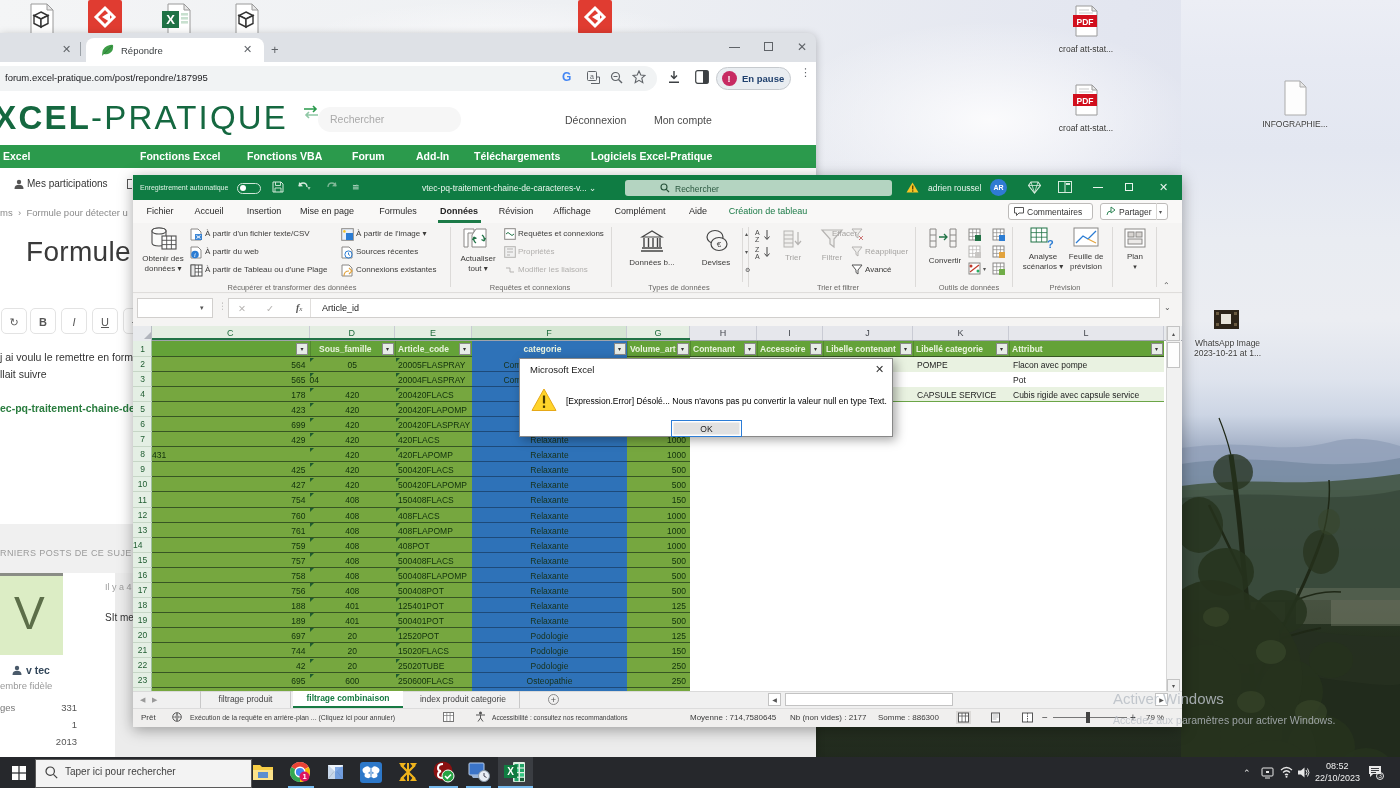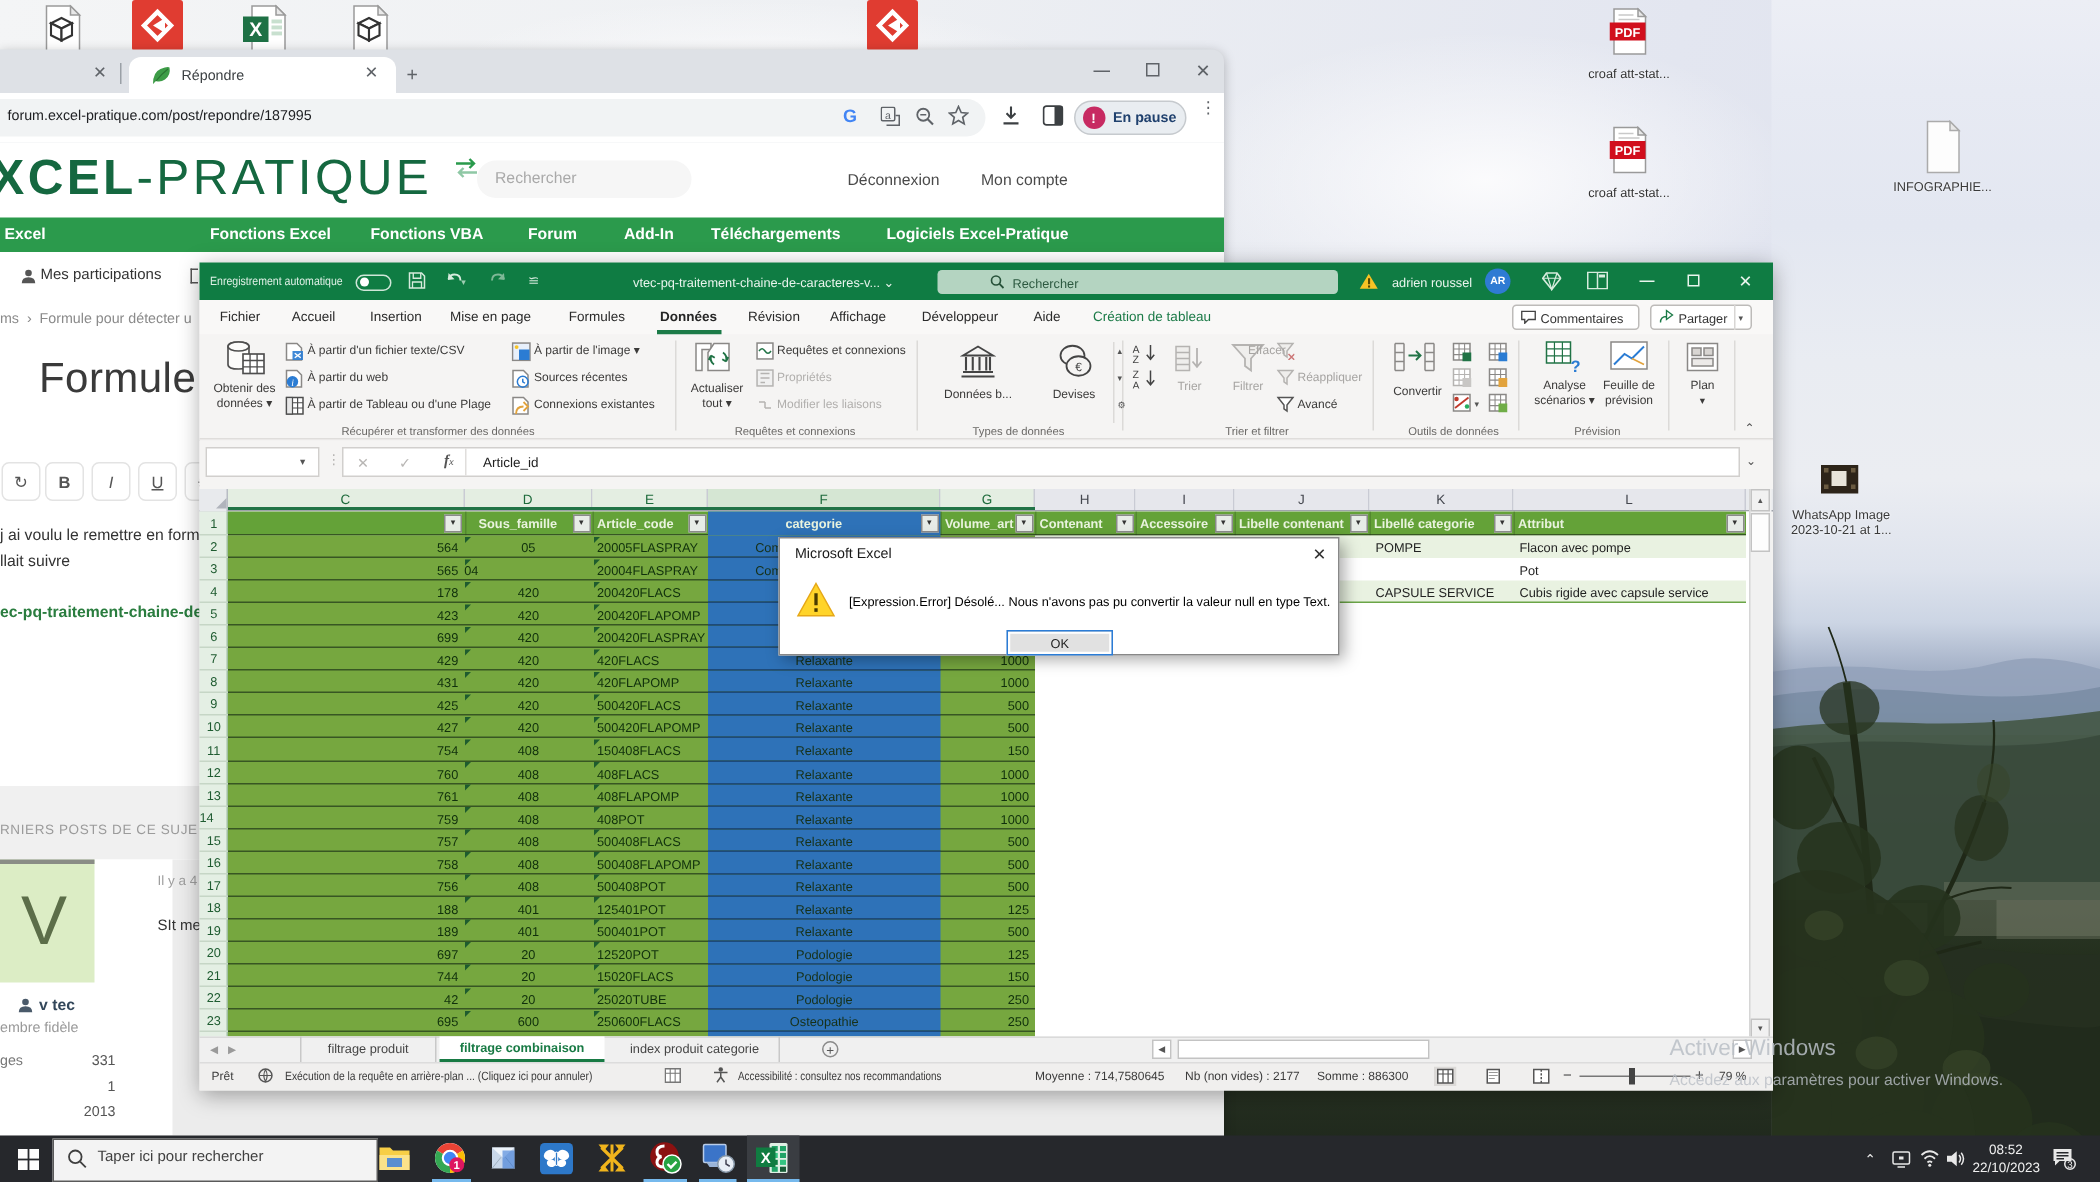--- a/index.html
+++ b/index.html
@@ -285,21 +285,21 @@
 <div class="tx" style="left:1159px;top:181px;font-size:11px;color:#eaf5ee">✕</div>
 <div class="a" style="left:133px;top:200px;width:1049px;height:23px;background:#f9f8f7"></div>
 <div class="tx" style="left:160px;top:206px;transform:translateX(-50%);font-size:9px;color:#2a2a2a;font-weight:normal">Fichier</div>
 <div class="tx" style="left:209px;top:206px;transform:translateX(-50%);font-size:9px;color:#2a2a2a;font-weight:normal">Accueil</div>
 <div class="tx" style="left:264px;top:206px;transform:translateX(-50%);font-size:9px;color:#2a2a2a;font-weight:normal">Insertion</div>
 <div class="tx" style="left:327px;top:206px;transform:translateX(-50%);font-size:9px;color:#2a2a2a;font-weight:normal">Mise en page</div>
 <div class="tx" style="left:398px;top:206px;transform:translateX(-50%);font-size:9px;color:#2a2a2a;font-weight:normal">Formules</div>
 <div class="tx" style="left:459px;top:206px;transform:translateX(-50%);font-size:9px;color:#262626;font-weight:bold">Données</div>
 <div class="tx" style="left:516px;top:206px;transform:translateX(-50%);font-size:9px;color:#2a2a2a;font-weight:normal">Révision</div>
 <div class="tx" style="left:572px;top:206px;transform:translateX(-50%);font-size:9px;color:#2a2a2a;font-weight:normal">Affichage</div>
-<div class="tx" style="left:640px;top:206px;transform:translateX(-50%);font-size:9px;color:#2a2a2a;font-weight:normal">Développeur</div>
+<div class="tx" style="left:640px;top:206px;transform:translateX(-50%);font-size:9px;color:#2a2a2a;font-weight:normal">Complément</div>
 <div class="tx" style="left:698px;top:206px;transform:translateX(-50%);font-size:9px;color:#2a2a2a;font-weight:normal">Aide</div>
 <div class="tx" style="left:768px;top:206px;transform:translateX(-50%);font-size:9px;color:#1b7a47;font-weight:normal">Création de tableau</div>
 <div class="a" style="left:438px;top:220px;width:43px;height:2.5px;background:#1b7a47"></div>
 <div class="a" style="left:1008px;top:203px;width:85px;height:17px;background:#fff;border:1px solid #bdbbb9;border-radius:3px"></div>
 <svg class="a" style="left:1014px;top:207px" width="10" height="9" viewBox="0 0 10 9">
       <path d="M0.5 0.5 L9.5 0.5 L9.5 6 L5 6 L2.5 8.5 L2.5 6 L0.5 6 Z" fill="none" stroke="#444" stroke-width="0.9"></path>
     </svg>
 <div class="tx" style="left:1027px;top:207px;font-size:8.5px;color:#333">Commentaires</div>
 <div class="a" style="left:1100px;top:203px;width:68px;height:17px;background:#fff;border:1px solid #bdbbb9;border-radius:3px"></div>
 <svg class="a" style="left:1106px;top:206px" width="10" height="10" viewBox="0 0 10 10">
@@ -658,21 +658,21 @@
 <div class="a" style="left:627px;top:420.20px;width:59px;font-size:8.5px;color:#10300c;text-align:right;white-space:nowrap">200</div>
 <div class="a" style="left:310.0px;top:417.70px;width:0;height:0;border-right:4px solid transparent;border-top:4px solid #1e5c2e"></div>
 <div class="a" style="left:395.5px;top:417.70px;width:0;height:0;border-right:4px solid transparent;border-top:4px solid #1e5c2e"></div>
 <div class="a" style="left:152px;top:435.25px;width:153.5px;font-size:8.5px;color:#10300c;text-align:right;white-space:nowrap">429</div>
 <div class="a" style="left:309.5px;top:435.25px;width:85.5px;font-size:8.5px;color:#10300c;text-align:center;white-space:nowrap">420</div>
 <div class="a" style="left:398px;top:435.25px;width:74px;font-size:8.5px;color:#10300c;white-space:nowrap;overflow:hidden">420FLACS</div>
 <div class="a" style="left:472px;top:435.25px;width:155px;font-size:8.5px;color:#173017;text-align:center;white-space:nowrap">Relaxante</div>
 <div class="a" style="left:627px;top:435.25px;width:59px;font-size:8.5px;color:#10300c;text-align:right;white-space:nowrap">1000</div>
 <div class="a" style="left:310.0px;top:432.75px;width:0;height:0;border-right:4px solid transparent;border-top:4px solid #1e5c2e"></div>
 <div class="a" style="left:395.5px;top:432.75px;width:0;height:0;border-right:4px solid transparent;border-top:4px solid #1e5c2e"></div>
-<div class="a" style="left:152px;top:450.30px;width:153.5px;font-size:8.5px;color:#10300c;text-align:right;white-space:nowrap">431</div>
+<div class="a" style="left:152px;top:450.30px;width:153.5px;font-size:8.5px;color:#10300c;text-align:left;white-space:nowrap">431</div>
 <div class="a" style="left:309.5px;top:450.30px;width:85.5px;font-size:8.5px;color:#10300c;text-align:center;white-space:nowrap">420</div>
 <div class="a" style="left:398px;top:450.30px;width:74px;font-size:8.5px;color:#10300c;white-space:nowrap;overflow:hidden">420FLAPOMP</div>
 <div class="a" style="left:472px;top:450.30px;width:155px;font-size:8.5px;color:#173017;text-align:center;white-space:nowrap">Relaxante</div>
 <div class="a" style="left:627px;top:450.30px;width:59px;font-size:8.5px;color:#10300c;text-align:right;white-space:nowrap">1000</div>
 <div class="a" style="left:310.0px;top:447.80px;width:0;height:0;border-right:4px solid transparent;border-top:4px solid #1e5c2e"></div>
 <div class="a" style="left:395.5px;top:447.80px;width:0;height:0;border-right:4px solid transparent;border-top:4px solid #1e5c2e"></div>
 <div class="a" style="left:152px;top:465.35px;width:153.5px;font-size:8.5px;color:#10300c;text-align:right;white-space:nowrap">425</div>
 <div class="a" style="left:309.5px;top:465.35px;width:85.5px;font-size:8.5px;color:#10300c;text-align:center;white-space:nowrap">420</div>
 <div class="a" style="left:398px;top:465.35px;width:74px;font-size:8.5px;color:#10300c;white-space:nowrap;overflow:hidden">500420FLACS</div>
 <div class="a" style="left:472px;top:465.35px;width:155px;font-size:8.5px;color:#173017;text-align:center;white-space:nowrap">Relaxante</div>

